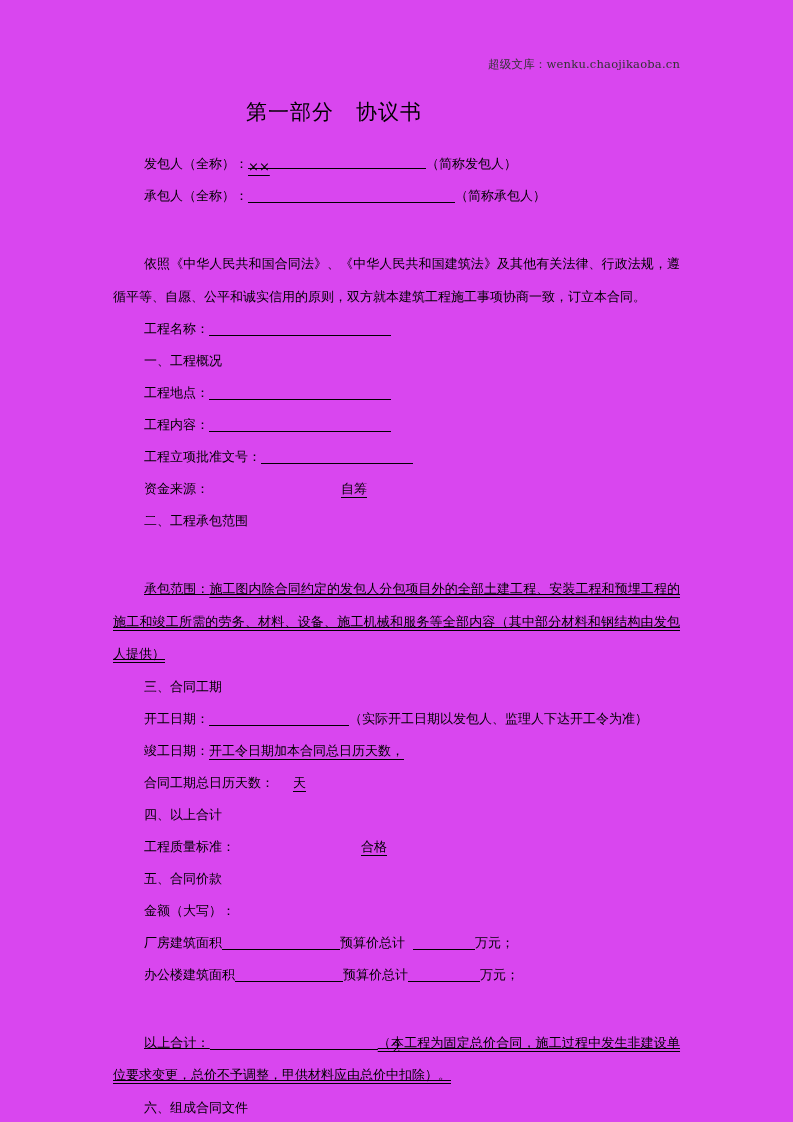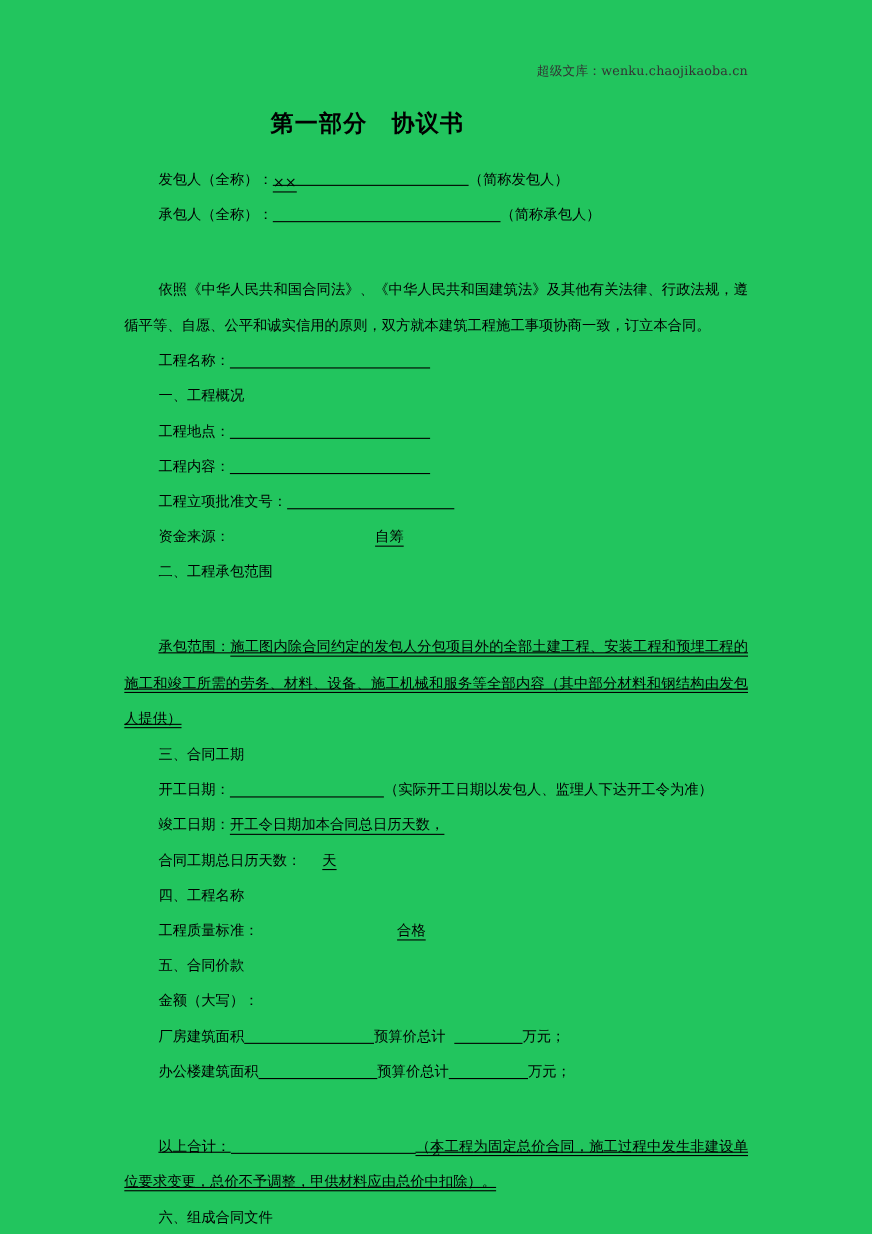--- a/index.html
+++ b/index.html
@@ -8,21 +8,21 @@
     background: #ffffff;
   }
   body {
     font-family: "DejaVu Serif", "Liberation Serif", serif;
     color: #000000;
   }
   .page {
     position: relative;
     width: 793px;
     height: 1122px;
-    background: #22c55e;
+    background: #d946ef;
     overflow: hidden;
     box-sizing: border-box;
   }
 
   
   .doc-header {
     position: absolute;
     top: 57px;
     right: 113px;
     font-size: 11.5px;
@@ -33,21 +33,21 @@
 
   
   .doc-title {
     position: absolute;
     top: 98px;
     left: 0;
     width: 668px;
     text-align: center;
     padding-right: 0px;
     font-size: 21px;
-    font-weight: bold;
+    font-weight: normal;
     letter-spacing: 1px;
     font-family: "DejaVu Sans", "Liberation Sans", sans-serif;
   }
   .doc-title .gap { display: inline-block; width: 22px; }
 
   
   .body-block {
     position: absolute;
     left: 113px;
     top: 148px;
@@ -201,21 +201,21 @@
     </div>
 
     <div class="line indent">
       <span>竣工日期：</span><span class="u-finish">开工令日期加本合同总日历天数，</span>
     </div>
 
     <div class="line indent">
       <span>合同工期总日历天数：</span><span class="sp"></span><span class="u-days">天</span>
     </div>
 
-    <div class="line indent">四、工程名称</div>
+    <div class="line indent">四、以上合计</div>
 
     <div class="line indent">
       <span>工程质量标准：</span><span class="u-grade">合格</span>
     </div>
 
     <div class="line indent">五、合同价款</div>
 
     <div class="line indent">
       <span>金额（大写）：</span><span></span>
     </div>

